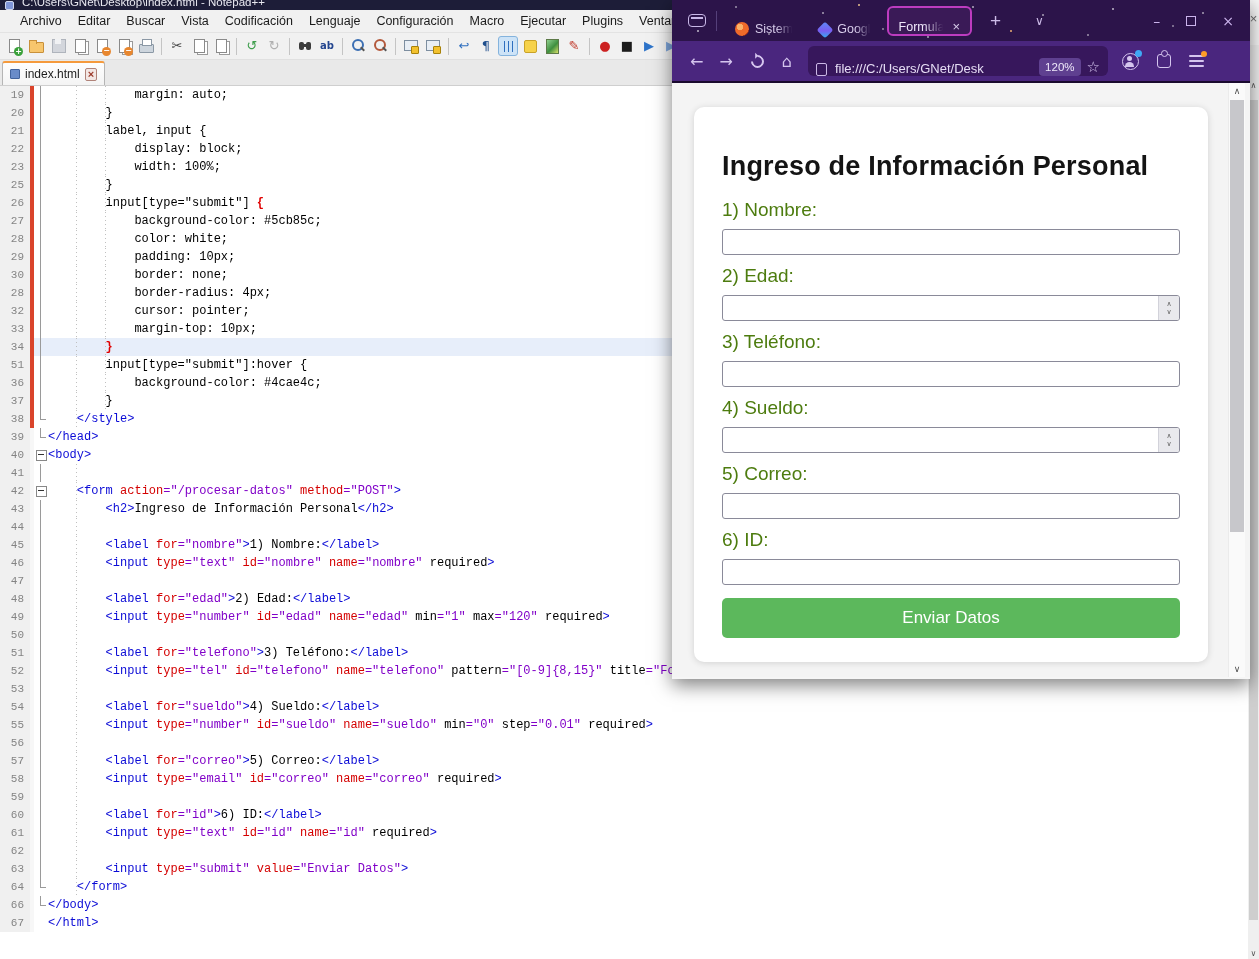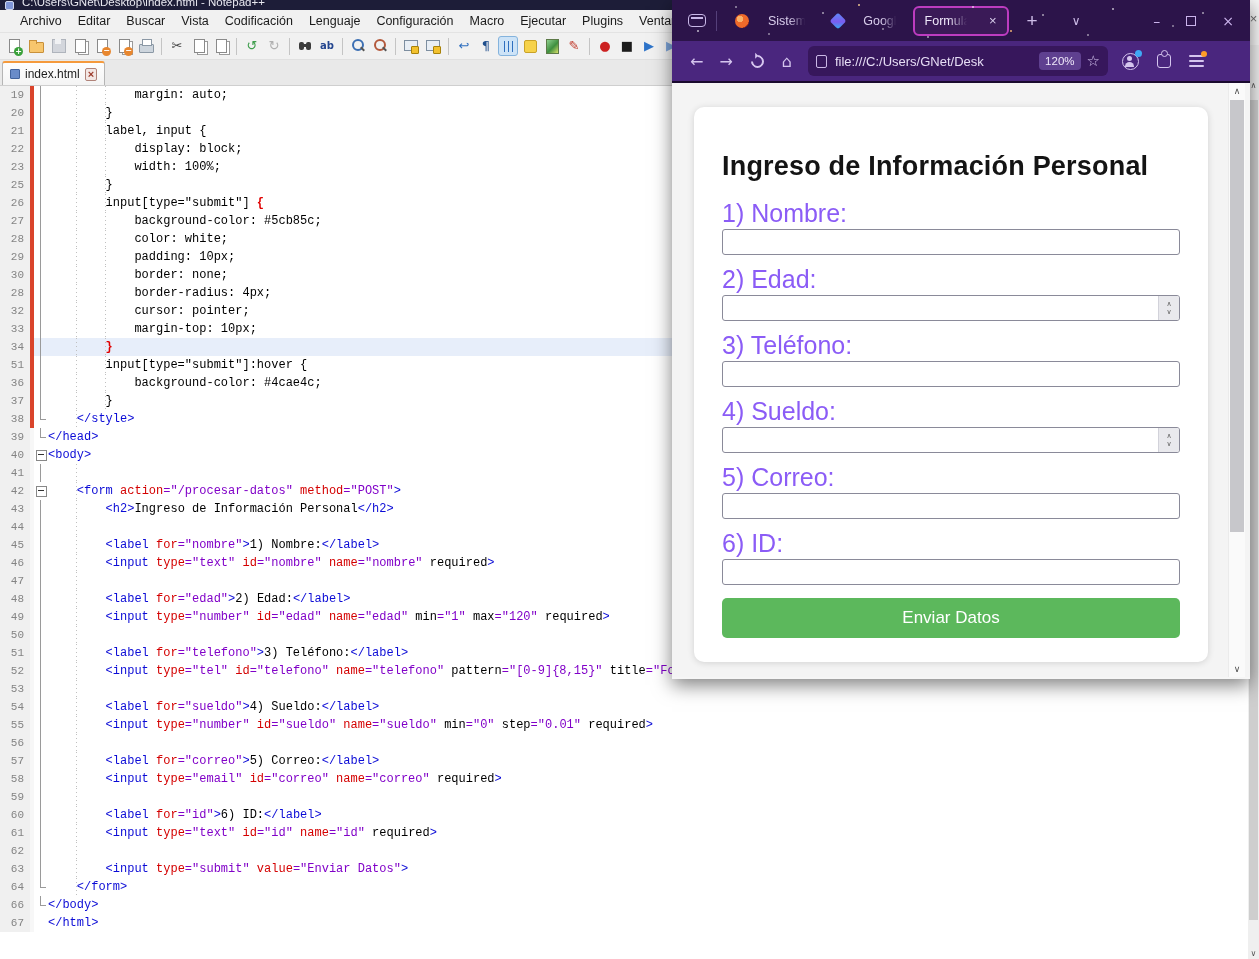--- a/index.html
+++ b/index.html
@@ -114,42 +114,42 @@
     box-shadow:25px 30px 0 rgba(255,255,255,.7),63px 6px 0 rgba(255,255,255,.55),96px 33px 0 rgba(255,255,255,.5),
     150px 12px 0 rgba(255,255,255,.6),186px 4px 0 rgba(255,214,150,.9),210px 28px 0 rgba(255,255,255,.5),
     255px 36px 0 rgba(255,255,255,.6),300px 6px 0 rgba(255,255,255,.65),338px 30px 0 rgba(255,190,120,.9),
     370px 14px 0 rgba(255,255,255,.6),415px 34px 0 rgba(255,255,255,.55),440px 8px 0 rgba(255,255,255,.7),
     500px 25px 0 rgba(255,255,255,.5),530px 12px 0 rgba(255,255,255,.6),80px 58px 0 rgba(255,255,255,.45),
     180px 70px 0 rgba(255,255,255,.4),300px 78px 0 rgba(255,255,255,.5),350px 55px 0 rgba(255,255,255,.45),
     470px 60px 0 rgba(255,255,255,.5),545px 70px 0 rgba(255,255,255,.45)}
   .fxview{width:18px;height:13px;border:1.6px solid #c9b8e8;border-radius:4px;position:relative;margin-right:10px}
   .fxview::after{content:'';position:absolute;left:2px;top:2px;right:2px;height:1.6px;background:#c9b8e8}
   .fx-tsep{width:1px;height:20px;background:#55407a;margin-right:8px}
-  .fxtab{display:flex;align-items:center;gap:19px;height:30px;padding:0 10px;margin-right:6px;
+  .fxtab{display:flex;align-items:flex-end;gap:6px;height:30px;padding:0 10px;margin-right:6px;
     color:#d8cdeb;font-size:12.5px;border-radius:6px;max-width:96px;cursor:pointer}
   .fxtab .lbl{white-space:nowrap;overflow:hidden;max-width:46px;
     -webkit-mask-image:linear-gradient(to right,#000 55%,transparent 98%);
     mask-image:linear-gradient(to right,#000 55%,transparent 98%)}
   .fxtab.active{background:#3a1a57;border:2px solid #bd3cc0;color:#efe8fa}
   .fxtab .tx{font-size:13px;color:#d8cdeb;margin-left:2px}
   .fav-orange-swirl{width:14px;height:14px;border-radius:50%;flex:none;
     background:radial-gradient(circle at 35% 35%,#f9b26a 0 25%,#ef6a2a 26% 70%,#c33d12 71%)}
   .fav-gemini-diamond{width:12px;height:12px;flex:none;transform:rotate(45deg);border-radius:3px;
     background:linear-gradient(135deg,#5a8df7,#7b5cf0 55%,#2bb5f0)}
   .fx-plus{color:#cdbce8;font-size:19px;margin:0 4px;padding:2px 8px;border-radius:5px;cursor:pointer}
   .fx-chev{color:#cdbce8;font-size:12px;margin-left:14px;padding:2px 8px;cursor:pointer;font-family:"DejaVu Sans"}
   .fx-wincontrols{margin-left:auto;display:flex;align-items:center;gap:26px;padding-right:16px;color:#cbb4ec}
   .wc{font-size:14px;cursor:pointer;font-family:"DejaVu Sans"}
   .wc-max{width:10px;height:10px;border:1.6px solid #cbb4ec}
   .navic{color:#d5c5ee;font-family:"DejaVu Sans";font-size:16px;padding:4px 8px;border-radius:4px;cursor:pointer}
   .reload{width:13px;height:13px;border:2px solid #d5c5ee;border-radius:50%;border-top-color:transparent;
     transform:rotate(-45deg);position:relative;margin:0 10px;cursor:pointer}
   .reload::after{content:'';position:absolute;right:-3px;top:-2px;border:3.5px solid transparent;border-left-color:#d5c5ee;
     transform:rotate(45deg)}
-  .urlbar{display:flex;align-items:center;height:30px;background:#37175c;border-radius:6px;
+  .urlbar{display:flex;align-items:flex-end;height:30px;background:#37175c;border-radius:6px;
     margin-left:8px;padding:0 8px;width:300px;color:#e6ddf5;cursor:text}
   .upage{width:11px;height:13px;background:transparent;border:1.5px solid #cbb8e6;border-radius:2px;
     margin-right:8px;flex:none;position:relative}
   .url-text{font-size:13px;white-space:nowrap;overflow:hidden;flex:1;
     -webkit-mask-image:linear-gradient(to right,#000 80%,transparent 98%);
     mask-image:linear-gradient(to right,#000 80%,transparent 98%)}
   .zoombadge{background:#5f4090;border-radius:4px;font-size:11.5px;padding:3px 6px;color:#efe8fa;
     margin:0 6px;flex:none;cursor:pointer}
   .ustar{font-family:"DejaVu Sans";font-size:15px;color:#d5c5ee;flex:none;cursor:pointer}
   .acct{width:17px;height:17px;border:1.8px solid #d5c5ee;border-radius:50%;position:relative;
@@ -169,21 +169,21 @@
   .fx-content{position:relative;height:594px;background:#f4f4f4;overflow:hidden}
   .fxsb{position:absolute;top:0;right:5px;width:17px;bottom:0;background:#fafafa;border-left:1px solid #ebebeb}
   .fxsb .ar{position:absolute;left:0;right:0;height:16px;color:#4c4c4c;font-size:9px;text-align:center;
     line-height:16px;font-family:"DejaVu Sans";cursor:pointer}
   .fxsb .ar.up{top:0}.fxsb .ar.down{bottom:0}
   .fxsb .thumb{position:absolute;left:1px;right:1px;top:17px;height:432px;background:#c7c7cb;cursor:grab}
 
   .card{position:absolute;left:22px;top:24px;width:514px;background:#fff;border-radius:10px;
     box-shadow:0 1px 7px rgba(0,0,0,.14);padding:44px 28px 24px 28px}
   .card h2{font-size:27px;color:#141414;margin-bottom:17px;letter-spacing:.2px}
-  .fld-label{font-size:25px;color:#8b5cf6;height:22px;margin-bottom:8px}
+  .fld-label{font-size:19px;color:#4d7c0f;height:22px;margin-bottom:8px}
   .fld-wrap{position:relative;margin-bottom:10px}
   .fld-wrap input{width:100%;height:26px;border:1px solid #8a8a99;border-radius:3px;
     padding:0 8px;font-size:14px;background:#fff;outline:none}
   .spin{position:absolute;right:1px;top:1px;bottom:1px;width:21px;background:#e9e9ed;
     border-left:1px solid #d2d2da;border-radius:0 2px 2px 0;display:flex;flex-direction:column;
     align-items:center;justify-content:center;color:#5a5a5a;font-family:"DejaVu Sans";font-size:7px;
     line-height:8px;cursor:pointer}
   .submit-btn{display:block;width:100%;height:40px;margin-top:13px;border:none;border-radius:5px;
     color:#fff;font-size:17px;font-family:"Liberation Sans",sans-serif;cursor:pointer}
 </style>

